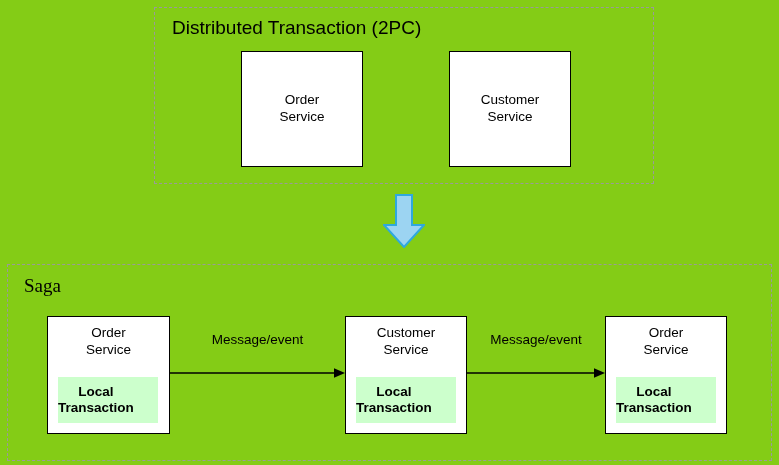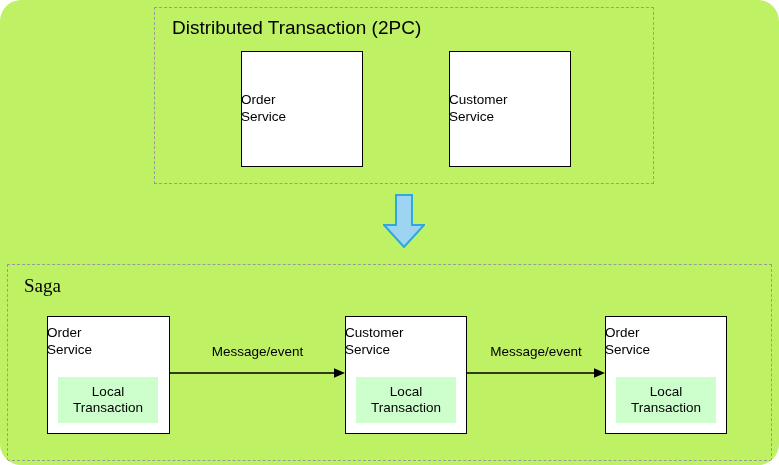--- a/index.html
+++ b/index.html
@@ -8,23 +8,22 @@
     background: #ffffff;
   }
   body {
     font-family: "Liberation Sans", sans-serif;
     color: #000000;
   }
   #canvas {
     position: relative;
     width: 779px;
     height: 465px;
-    background: #bef264;
+    background: #84cc16;
     overflow: hidden;
-    border-radius: 21px;
   }
 
   
   .group {
     position: absolute;
     border: 1.5px dashed #9a9a9a;
     background: transparent;
     box-sizing: border-box;
   }
   .group-title {
@@ -39,34 +38,36 @@
   .box {
     position: absolute;
     border: 1.6px solid #000000;
     background: #ffffff;
     box-sizing: border-box;
   }
   .box-label {
     position: absolute;
     left: 0;
     width: 100%;
+    text-align: center;
     font-size: 13.5px;
     line-height: 16.5px;
     color: #000;
     white-space: pre-line;
   }
 
   
   .chip {
     position: absolute;
     background: #CCFFCC;
     display: flex;
     align-items: center;
-    justify-content: center;
+    justify-content: flex-start;
     box-sizing: border-box;
+    font-weight: bold;
   }
   .chip-label {
     font-size: 13.5px;
     line-height: 16.5px;
     text-align: center;
     color: #000;
     white-space: pre-line;
   }
 
   
@@ -75,21 +76,20 @@
   }
   .flow-label {
     position: absolute;
     left: 0;
     width: 100%;
     text-align: center;
     font-size: 13.5px;
     line-height: 16px;
     color: #000;
     white-space: nowrap;
-    margin-top: 12px;
   }
   .flow svg {
     position: absolute;
     left: 0;
     top: 0;
     display: block;
     overflow: visible;
   }
 
   

